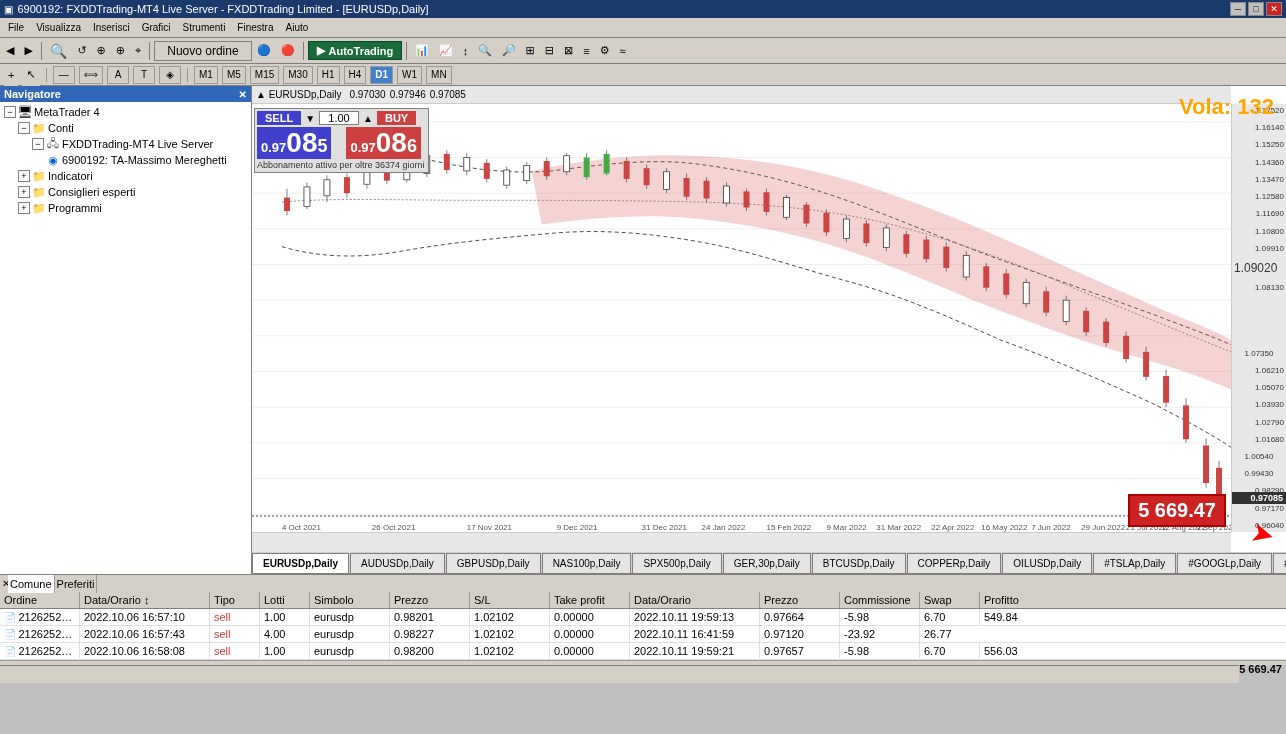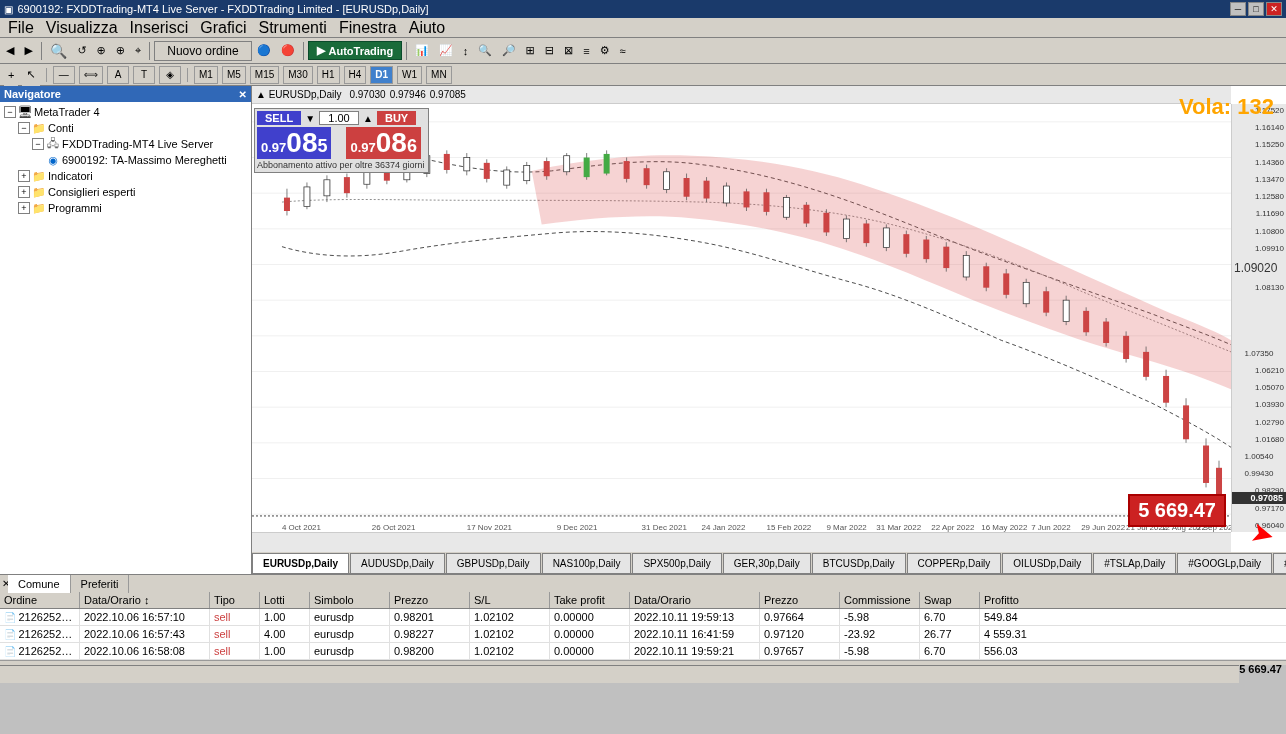--- a/index.html
+++ b/index.html
@@ -6,21 +6,21 @@
     body { width: 1286px; height: 734px; background: #c0c0c0; font-family: 'Tahoma', 'Arial', sans-serif; font-size: 11px; overflow: hidden; }
     
     
     .title-bar { background: #1a3a6b; color: white; height: 18px; display: flex; align-items: center; justify-content: space-between; padding: 0 4px; font-size: 11px; }
     .title-bar-left { display: flex; align-items: center; gap: 4px; }
     .title-bar-right { display: flex; align-items: center; gap: 2px; }
     .title-bar-btn { background: #c0c0c0; color: black; border: 1px solid #888; width: 16px; height: 14px; font-size: 9px; display: flex; align-items: center; justify-content: center; cursor: pointer; }
 
     
     .menu-bar { background: #d4d0c8; border-bottom: 1px solid #808080; height: 20px; display: flex; align-items: center; padding: 0 2px; }
-    .menu-item { padding: 1px 6px; font-size: 16px; cursor: pointer; height: 16px; display: flex; align-items: center; }
+    .menu-item { padding: 1px 6px; font-size: 10px; cursor: pointer; height: 16px; display: flex; align-items: center; }
 
     
     .toolbar { background: #d4d0c8; border-bottom: 1px solid #808080; height: 26px; display: flex; align-items: center; padding: 0 2px; gap: 2px; }
     .toolbar-btn { background: #d4d0c8; border: 1px solid transparent; padding: 1px 3px; font-size: 11px; cursor: pointer; display: flex; align-items: center; height: 22px; }
     .toolbar-separator { width: 1px; height: 18px; background: #808080; margin: 0 2px; }
     .auto-trading-btn { background: #1a6b3a; color: white; border: 1px solid #0a4a2a; padding: 2px 8px; font-size: 11px; font-weight: bold; cursor: pointer; display: flex; align-items: center; gap: 3px; }
     .new-order-btn { background: #d4d0c8; border: 1px solid #808080; padding: 2px 12px; font-size: 12px; cursor: pointer; }
 
     
     .toolbar2 { background: #d4d0c8; border-bottom: 1px solid #808080; height: 22px; display: flex; align-items: center; padding: 0 4px; gap: 4px; }
@@ -56,21 +56,21 @@
     .price-info { font-size: 9px; color: #333; margin-top: 1px; }
 
     
     .vola-label { position: absolute; top: 8px; right: 12px; font-size: 22px; font-weight: bold; color: #ffa500; z-index: 10; }
 
     
     .chart-svg { width: 100%; height: 100%; }
 
     
     .bottom-tabs { background: #d4d0c8; border-top: 1px solid #808080; height: 18px; display: flex; align-items: center; }
-    .bottom-tab { padding: 1px 10px; font-size: 11px; border-right: 1px solid #999; cursor: pointer; height: 18px; display: flex; align-items: center; }
+    .bottom-tab { padding: 1px 2px; font-size: 11px; border-right: 1px solid #999; cursor: pointer; height: 18px; display: flex; align-items: center; }
     .bottom-tab.active { background: white; }
     .orders-header { display: flex; background: #d4d0c8; border-bottom: 1px solid #808080; }
     .orders-col-header { padding: 2px 4px; font-size: 11px; border-right: 1px solid #999; flex-shrink: 0; white-space: nowrap; cursor: pointer; }
     .orders-col-header:last-child { border-right: none; flex: 1; }
     .orders-row { display: flex; border-bottom: 1px solid #e0e0e0; }
     .orders-cell { padding: 2px 4px; font-size: 11px; border-right: 1px solid #e0e0e0; flex-shrink: 0; white-space: nowrap; overflow: hidden; text-overflow: ellipsis; }
     .orders-cell:last-child { border-right: none; flex: 1; }
     .orders-footer { background: #d4d0c8; border-top: 1px solid #999; padding: 2px 4px; font-size: 11px; font-weight: bold; }
     .sell-text { color: #cc4040; }
 
@@ -530,21 +530,20 @@
     <div class="orders-cell col-type sell-text">sell</div>
     <div class="orders-cell col-lots">4.00</div>
     <div class="orders-cell col-symbol">eurusdp</div>
     <div class="orders-cell col-price">0.98227</div>
     <div class="orders-cell col-sl">1.02102</div>
     <div class="orders-cell col-tp">0.00000</div>
     <div class="orders-cell col-datetime2">2022.10.11 16:41:59</div>
     <div class="orders-cell col-price2">0.97120</div>
     <div class="orders-cell col-comm">-23.92</div>
     <div class="orders-cell col-swap">26.77</div>
-    <div class="orders-cell col-profit">4 559.31</div>
   </div>
 
   <div class="orders-row">
     <div class="orders-cell col-order">
       <span style="font-size:10px;margin-right:2px;">📄</span>2126252911
     </div>
     <div class="orders-cell col-datetime">2022.10.06 16:58:08</div>
     <div class="orders-cell col-type sell-text">sell</div>
     <div class="orders-cell col-lots">1.00</div>
     <div class="orders-cell col-symbol">eurusdp</div>

